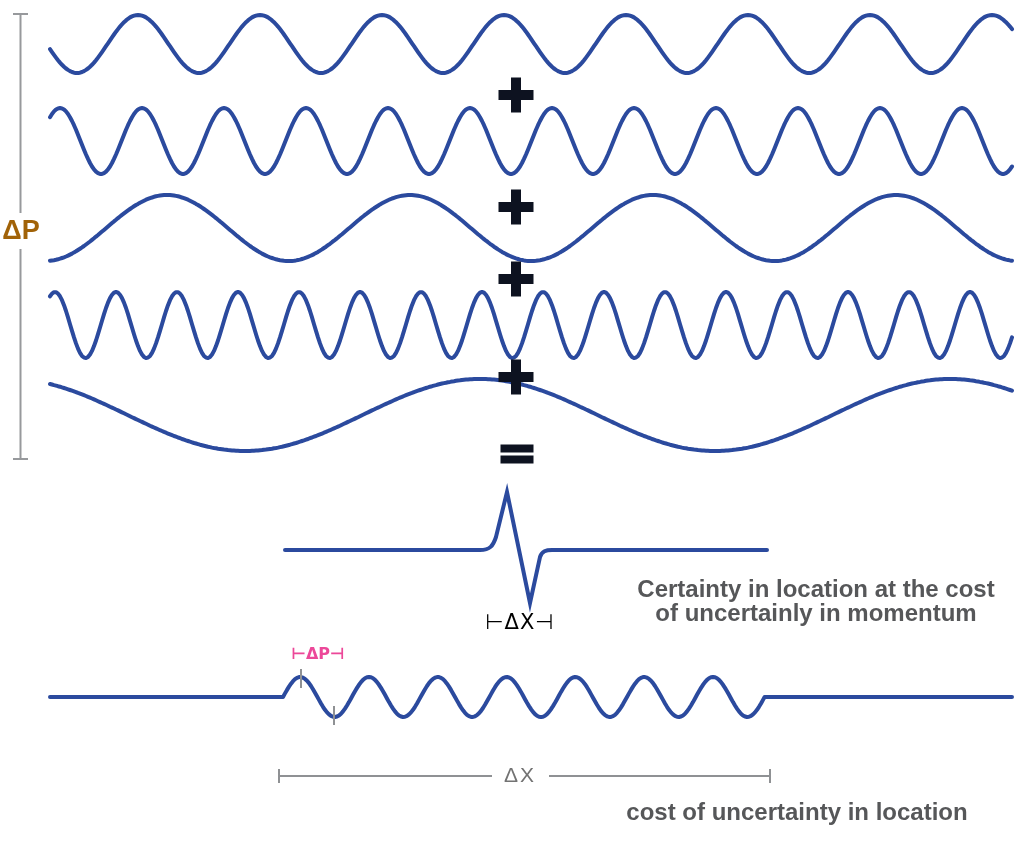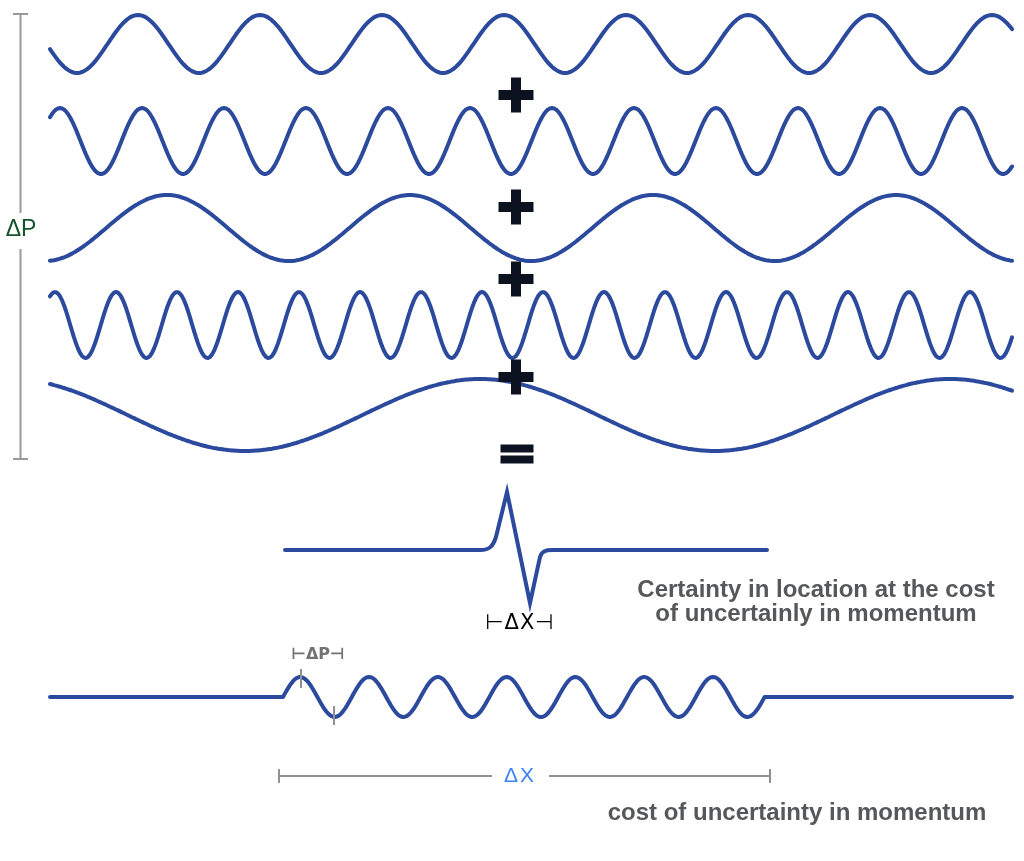--- a/index.html
+++ b/index.html
@@ -2,26 +2,26 @@
 <html><head>
 <meta charset="utf-8">
 <style>
   html,body{margin:0;padding:0;background:#ffffff;}
   .stage{
     position:relative;width:1024px;height:861px;background:#ffffff;overflow:hidden;
     font-family:"Liberation Sans","DejaVu Sans",sans-serif;
   }
   #diagram-svg{position:absolute;left:0;top:0;}
   .txt{position:absolute;text-align:center;white-space:nowrap;}
-  .dp-axis-label{left:0px;top:215px;width:42px;font-size:23px;font-weight:normal;color:#14532d;}
+  .dp-axis-label{left:0px;top:215px;width:42px;font-size:27px;font-weight:bold;color:#a16207;}
   .spike-dx{left:450px;top:610px;width:140px;font-size:21px;color:#000000;
             font-family:"DejaVu Sans","Liberation Sans",sans-serif;letter-spacing:1px;}
-  .packet-dp{left:286px;top:644px;width:64px;font-size:16px;font-weight:bold;color:#737373;
+  .packet-dp{left:286px;top:644px;width:64px;font-size:16px;font-weight:bold;color:#ec4899;
             font-family:"DejaVu Sans","Liberation Sans",sans-serif;}
-  .dx-dim-label{left:488px;top:763px;width:64px;font-size:21px;color:#3b82f6;letter-spacing:2px;}
+  .dx-dim-label{left:488px;top:763px;width:64px;font-size:21px;color:#737373;letter-spacing:2px;}
   .caption{position:absolute;width:440px;text-align:center;font-size:24px;line-height:24px;
            font-weight:bold;color:#565759;}
   .caption-location{left:596px;top:577px;}
   .caption-momentum{left:577px;top:800px;line-height:23px;}
 </style>
 </head>
 <body>
 
 <div class="stage">
 
@@ -66,16 +66,16 @@
   <div class="txt packet-dp">⊢ΔP⊣</div>
 
   <div class="txt dx-dim-label">ΔX</div>
 
   <div class="caption caption-location">
     <div>Certainty in location at the cost</div>
     <div>of uncertainly in momentum</div>
   </div>
 
   <div class="caption caption-momentum">
-    <div>cost of uncertainty in momentum</div>
+    <div>cost of uncertainty in location</div>
   </div>
 
 </div>
 
 </body></html>

